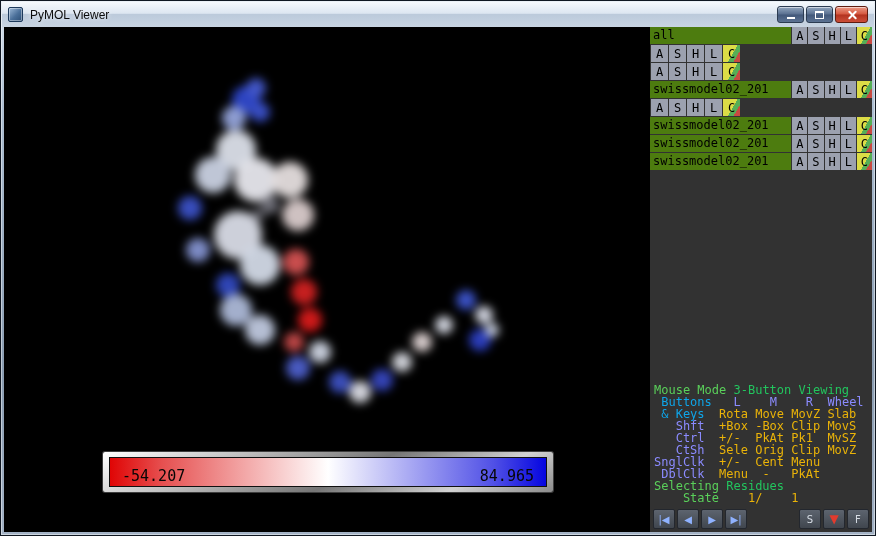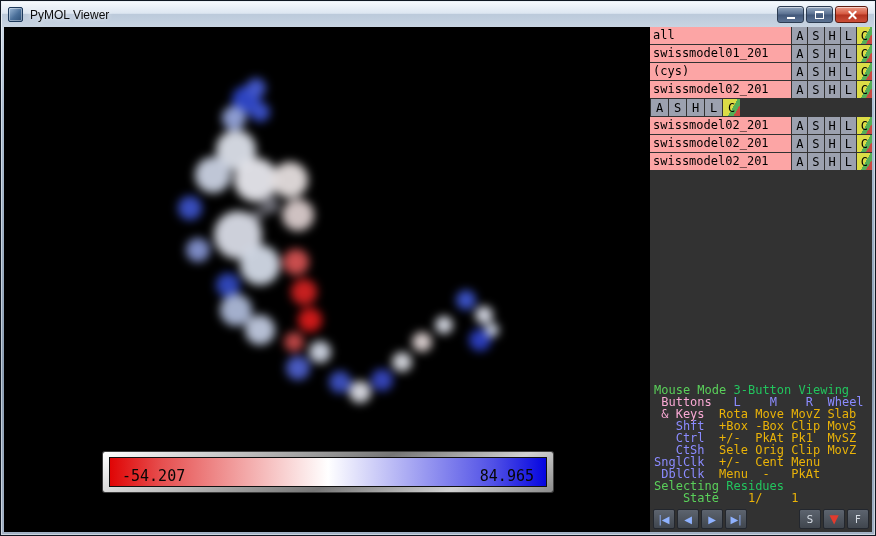--- a/index.html
+++ b/index.html
@@ -36,27 +36,27 @@
   
   .scalebar{position:absolute;left:99px;top:425px;width:450px;height:40px;padding:5px 6px;border-radius:2px;
     background:linear-gradient(155deg,#ffffff 0%,#bdbdbd 28%,#757575 55%,#d2d2d2 80%,#8b8b8b 100%);
     box-shadow:0 0 0 1px #3d3d3d,3px 4px 9px rgba(0,0,0,.75)}
   .scalegrad{position:relative;width:100%;height:100%;border:1px solid #101010}
   .scalemin,.scalemax{position:absolute;bottom:1px;font:15px "DejaVu Sans Mono",monospace;color:#060606}
   .scalemin{left:12px}.scalemax{right:12px}
   
   .sidebar{width:222px;background:#323232;display:flex;flex-direction:column}
   .objrow{display:flex;height:17px;margin-bottom:1px;font:12px "DejaVu Sans Mono",monospace}
-  .objname{width:157px;background:#fca5a5;color:#000;padding:1px 8px 0 3px;white-space:pre;overflow:hidden}
+  .objname{width:157px;background:#4d7c0f;color:#000;padding:1px 8px 0 3px;white-space:pre;overflow:hidden}
   .objbtn{width:17px;margin-left:1px;background:#9ca1af;color:#000;display:flex;align-items:center;justify-content:center}
   .objbtn.color{background:linear-gradient(120deg,#dcdc46 0 55%,#56ae56 55% 76%,#c84a42 76%)}
   .filler{flex:1}
   .mousepanel{font:12px/12px "DejaVu Sans Mono",monospace;white-space:pre;padding:2px 0 2px 4px}
   .mline{height:12px}
-  .c-green{color:#5ad05a}.c-orange{color:#22c55e}.c-red{color:#f9a8d4}.c-blue{color:#8b8bff}.c-white{color:#eab308}
+  .c-green{color:#5ad05a}.c-orange{color:#22c55e}.c-red{color:#0ea5e9}.c-blue{color:#8b8bff}.c-white{color:#eab308}
   
   .vcr{height:26px;display:flex;align-items:center;gap:2px;padding:0 3px;background:#323232}
   .vbtn{min-width:22px;height:20px;border:1px solid #23272e;border-radius:2px;
     background:linear-gradient(#5d646f,#40464e);display:flex;align-items:center;justify-content:center;
     font:10px "DejaVu Sans",sans-serif}
   .vbtn.blue{color:#8fb2ff}.vbtn.white{color:#d6dce4}.vbtn.red{color:#e23b2e;font-size:12px}
   .vspacer{flex:1}
 </style>
 </head>
 <body>
@@ -131,29 +131,27 @@
       <div id="object-rows">
           <div class="objrow">
             <div class="objname">all</div>
             <div class="objbtn">A</div>
             <div class="objbtn">S</div>
             <div class="objbtn">H</div>
             <div class="objbtn">L</div>
             <div class="objbtn color">C</div>
           </div>
           <div class="objrow">
-            <div class="objname">swissmodel01_201</div>
-            <div class="objbtn">A</div>
-            <div class="objbtn">S</div>
-            <div class="objbtn">H</div>
-            <div class="objbtn">L</div>
-            <div class="objbtn color">C</div>
-          </div>
-          <div class="objrow">
-            <div class="objname">(cys)</div>
+            <div class="objbtn">A</div>
+            <div class="objbtn">S</div>
+            <div class="objbtn">H</div>
+            <div class="objbtn">L</div>
+            <div class="objbtn color">C</div>
+          </div>
+          <div class="objrow">
             <div class="objbtn">A</div>
             <div class="objbtn">S</div>
             <div class="objbtn">H</div>
             <div class="objbtn">L</div>
             <div class="objbtn color">C</div>
           </div>
           <div class="objrow">
             <div class="objname">swissmodel02_201</div>
             <div class="objbtn">A</div>
             <div class="objbtn">S</div>

